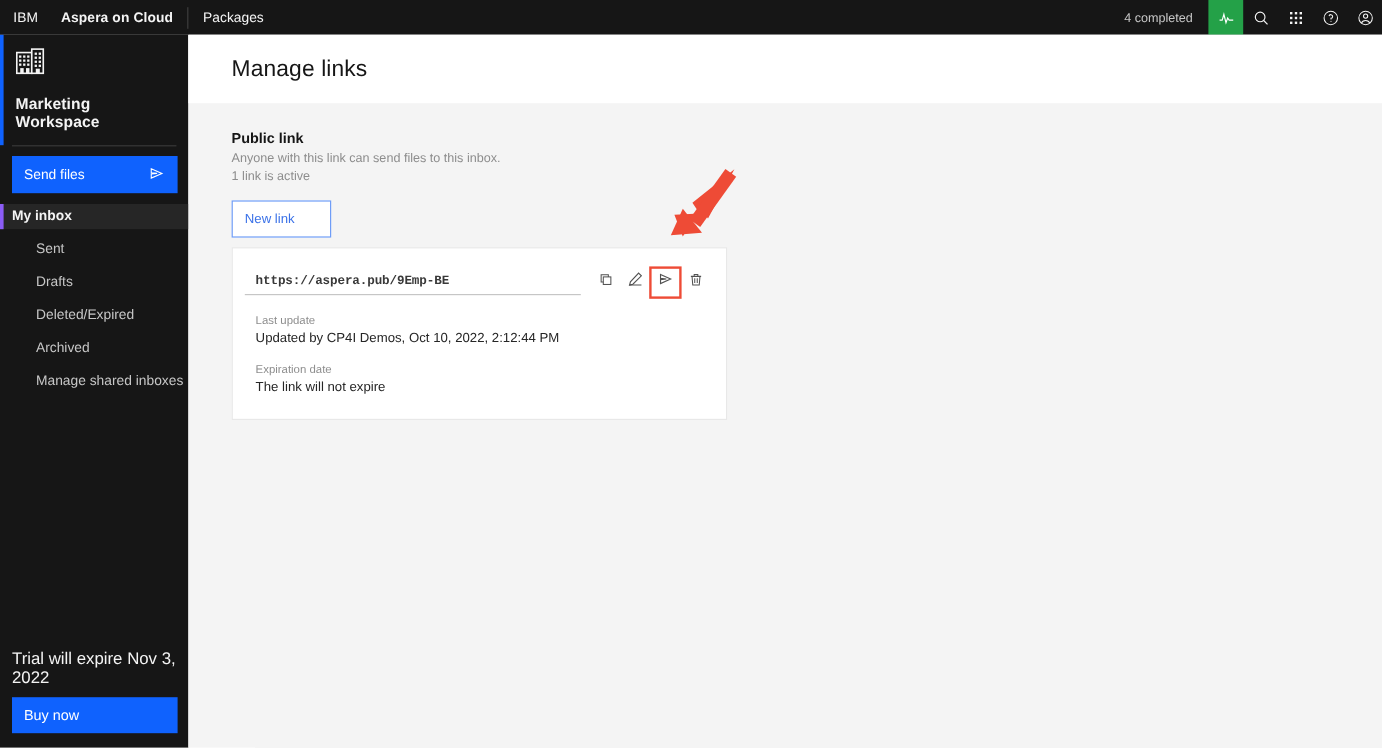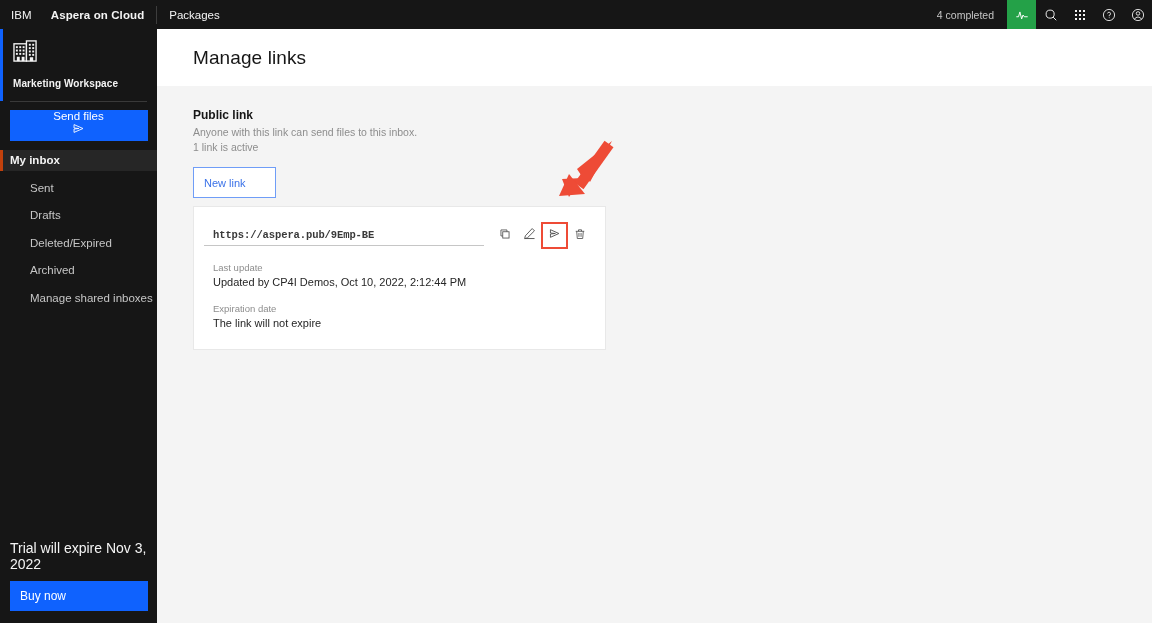--- a/index.html
+++ b/index.html
@@ -86,39 +86,39 @@
     flex-direction: column;
   }
   .workspace {
     position: relative;
     padding: 10px 10px 12px 10px;
     border-left: 3px solid #0f62fe;
     cursor: pointer;
   }
   .workspace-icon { margin-bottom: 11px; }
   .workspace-name {
-    font-size: 10px;
+    font-size: 13px;
     font-weight: 700;
     color: #f4f4f4;
     letter-spacing: .1px;
   }
   .ws-sep {
     height: 1px;
     background: #393939;
     margin: 0 10px;
   }
   .sendfiles-wrap { padding: 8px 9px 9px 10px; }
   .sendfiles {
     background: #0f62fe;
     height: 31px;
     display: flex;
     align-items: center;
+    justify-content: space-between;
     padding: 0 11px 0 10px;
     cursor: pointer;
-    flex-direction: column;
   }
   .sendfiles span {
     font-size: 11.5px;
     color: #ffffff;
     font-weight: 400;
   }
   .navlist { display: flex; flex-direction: column; }
   .navitem {
     height: 20.5px;
     display: flex;
@@ -128,21 +128,21 @@
     color: #c6c6c6;
     cursor: pointer;
     border-left: 3px solid transparent;
     margin-bottom: 0px;
   }
   .navitem.spaced { margin-top: 7px; }
   .navitem.active {
     background: #262626;
     color: #f4f4f4;
     font-weight: 700;
-    border-left: 3px solid #c2410c;
+    border-left: 3px solid #8b5cf6;
     padding-left: 7px;
   }
   .sidebar-footer {
     margin-top: auto;
     padding: 0 9px 12px 10px;
   }
   .trial-text {
     font-size: 14px;
     color: #f4f4f4;
     margin-bottom: 9px;

